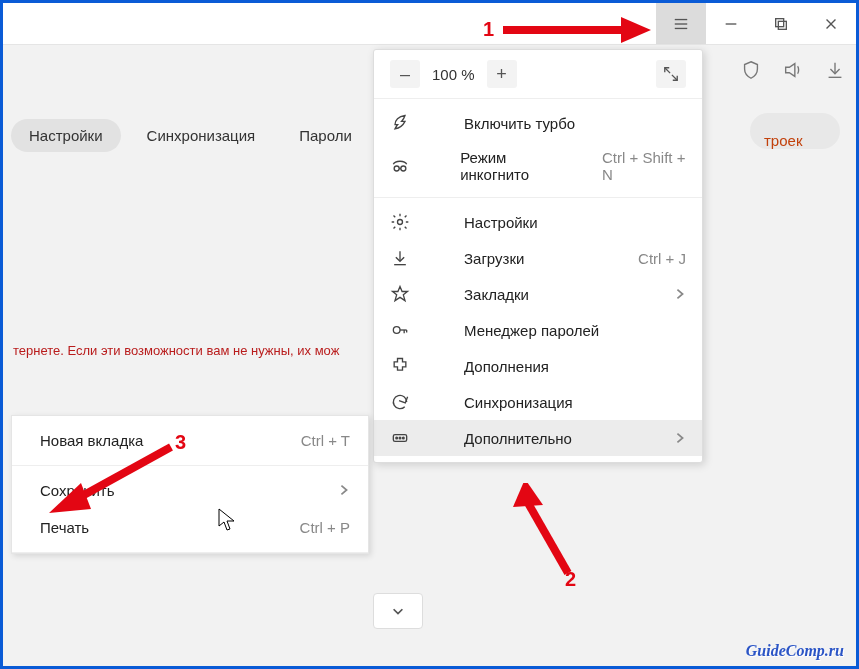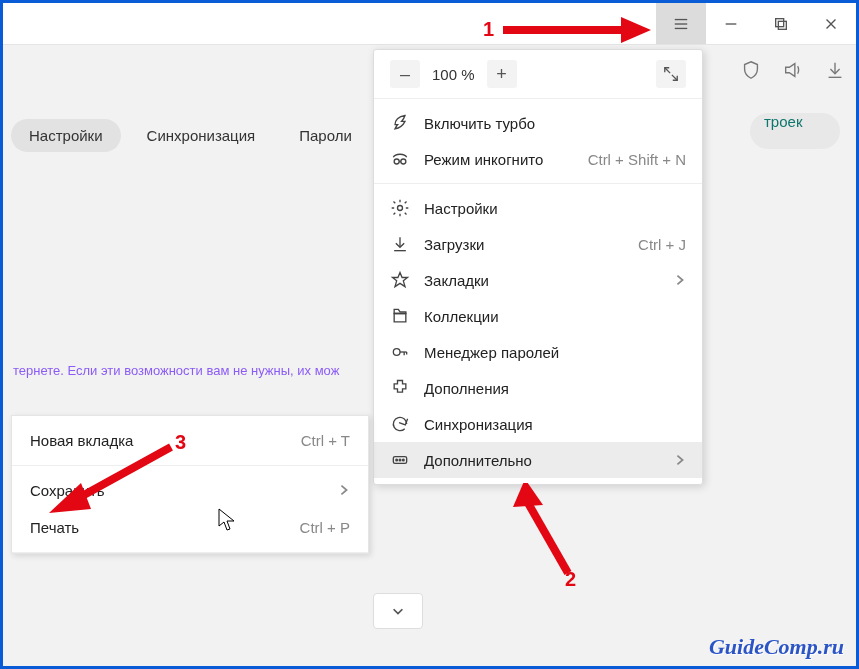--- a/index.html
+++ b/index.html
@@ -6,45 +6,45 @@
   body { width: 859px; height: 669px; background: #f2f2f2; position: relative; overflow: hidden; border: 3px solid #0a5bd6; }
   .titlebar { position: absolute; top: 0; left: 0; right: 0; height: 42px; background: #fff; border-bottom: 1px solid #e5e5e5; display: flex; justify-content: flex-end; align-items: stretch; }
   .titlebar .btn { width: 50px; display: flex; align-items: center; justify-content: center; color: #555; font-size: 14px; cursor: pointer; }
   .titlebar .btn.hamburger { background: #dcdcdc; }
   .titlebar .btn svg { width: 16px; height: 16px; stroke: #555; stroke-width: 1.5; fill: none; }
   .toolbar-right { position: absolute; top: 46px; right: 10px; height: 46px; display: flex; align-items: center; gap: 20px; }
   .toolbar-right svg { width: 22px; height: 22px; stroke: #777; fill: none; stroke-width: 1.5; }
   .tabs { position: absolute; top: 110px; left: 0; right: 0; height: 44px; display: flex; align-items: center; gap: 8px; padding-left: 8px; background: #f2f2f2; }
   .tab { padding: 8px 18px; border-radius: 18px; font-size: 15px; color: #333; cursor: pointer; white-space: nowrap; }
   .tab.active { background: #e2e2e2; }
-  .search-box-right { position: absolute; top: 110px; right: 16px; height: 36px; width: 90px; background: #e8e8e8; border-radius: 18px; display: flex; align-items: flex-start; padding: 0 14px; font-size: 15px; color: #0f766e; }
-  .dsc { position: absolute; top: 340px; left: 10px; font-size: 13px; color: #8b5cf6; white-space: nowrap; margin-top: 20px; }
+  .search-box-right { position: absolute; top: 110px; right: 16px; height: 36px; width: 90px; background: #e8e8e8; border-radius: 18px; display: flex; align-items: flex-end; padding: 0 14px; font-size: 15px; color: #c2410c; }
+  .dsc { position: absolute; top: 340px; left: 10px; font-size: 13px; color: #b91c1c; white-space: nowrap; }
   .selectbox { position: absolute; top: 590px; left: 370px; width: 50px; height: 36px; background: #fff; border: 1px solid #ddd; border-radius: 4px; display: flex; align-items: center; justify-content: center; }
   .selectbox svg { width: 14px; height: 14px; stroke: #555; fill: none; stroke-width: 2; }
   
   .menu { position: absolute; top: 46px; left: 370px; width: 330px; background: #fff; border: 1px solid #ddd; border-radius: 3px; box-shadow: 2px 2px 8px rgba(0,0,0,0.15); }
   .zoom-row { display: flex; align-items: center; padding: 10px 14px; border-bottom: 1px solid #eee; }
   .zoom-btn { width: 30px; height: 28px; background: #f3f3f3; border-radius: 3px; display: flex; align-items: center; justify-content: center; font-size: 18px; color: #555; cursor: pointer; margin: 0 2px; }
   .zoom-val { padding: 0 10px; font-size: 15px; color: #333; }
   .zoom-row .fullscreen { margin-left: auto; }
   .fullscreen svg { width: 16px; height: 16px; stroke: #555; fill: none; stroke-width: 1.5; }
   .menu-group { padding: 6px 0; border-bottom: 1px solid #eee; }
   .menu-group:last-child { border-bottom: none; }
-  .menu-item { display: flex; align-items: center; padding: 8px 16px; font-size: 15px; color: #222; cursor: pointer; position: relative; }
+  .menu-item { display: flex; align-items: center; padding: 8px 16px; font-size: 15px; color: #222; cursor: pointer; position: relative; gap: 40px; }
   .menu-item.hovered { background: #ececec; }
   .menu-item .icon { width: 26px; display: flex; align-items: center; justify-content: flex-start; margin-right: 8px; }
   .menu-item .icon svg { width: 20px; height: 20px; stroke: #444; fill: none; stroke-width: 1.6; }
   .menu-item .shortcut { margin-left: auto; font-size: 15px; color: #888; }
   .menu-item .chev { margin-left: auto; }
   .menu-item .chev svg { width: 12px; height: 12px; stroke: #888; fill: none; stroke-width: 2; }
   
   .submenu { position: absolute; top: 412px; left: 8px; width: 358px; background: #fff; border: 1px solid #e5e5e5; box-shadow: 2px 2px 6px rgba(0,0,0,0.12); }
-  .submenu .menu-item { padding: 10px 18px; font-size: 15px; }
+  .submenu .menu-item { padding: 10px 18px; font-size: 15px; margin-left: 10px; }
   .submenu .menu-group { border-bottom: 1px solid #eee; }
-  .watermark { position: absolute; bottom: 6px; right: 12px; font-family: "Comic Sans MS", cursive; font-size: 22px; font-weight: bold; font-style: italic; color: #2b55c6; text-shadow: 1px 1px 0 #fff; pointer-events: none; }
+  .watermark { position: absolute; bottom: 6px; right: 12px; font-family: "Comic Sans MS", cursive; font-size: 16px; font-weight: bold; font-style: italic; color: #2b55c6; text-shadow: 1px 1px 0 #fff; pointer-events: none; }
   
   .arrow { position: absolute; pointer-events: none; }
   .arrow path { fill: #e30613; }
   .arrow line.shaft { stroke: #e30613; stroke-width: 8; }
   .badge { position: absolute; width: 22px; height: 22px; font-weight: bold; color: #e30613; font-size: 20px; pointer-events: none; }
   .cursor { position: absolute; width: 18px; height: 24px; pointer-events: none; }
   .cursor svg { width: 18px; height: 24px; fill: #fff; stroke: #000; stroke-width: 1; }
 </style>
 </head>
 <body>
@@ -174,29 +174,20 @@
           </svg>
         </span>
         <span>Закладки</span>
         <span class="chev"><svg viewBox="0 0 14 14">
             <polyline points="4 2 10 7 4 12"></polyline>
           </svg></span>
       </div>
       <div class="menu-item">
         <span class="icon">
           <svg viewBox="0 0 24 24">
-            <path d="M5 4h5l2 3h7v2H5z"></path>
-            <path d="M5 9h14v10H5z"></path>
-          </svg>
-        </span>
-        <span>Коллекции</span>
-      </div>
-      <div class="menu-item">
-        <span class="icon">
-          <svg viewBox="0 0 24 24">
             <circle cx="8" cy="12" r="4"></circle>
             <line x1="12" y1="12" x2="20" y2="12"></line>
             <line x1="17" y1="12" x2="17" y2="16"></line>
             <line x1="20" y1="12" x2="20" y2="15"></line>
           </svg>
         </span>
         <span>Менеджер паролей</span>
       </div>
       <div class="menu-item">
         <span class="icon">

